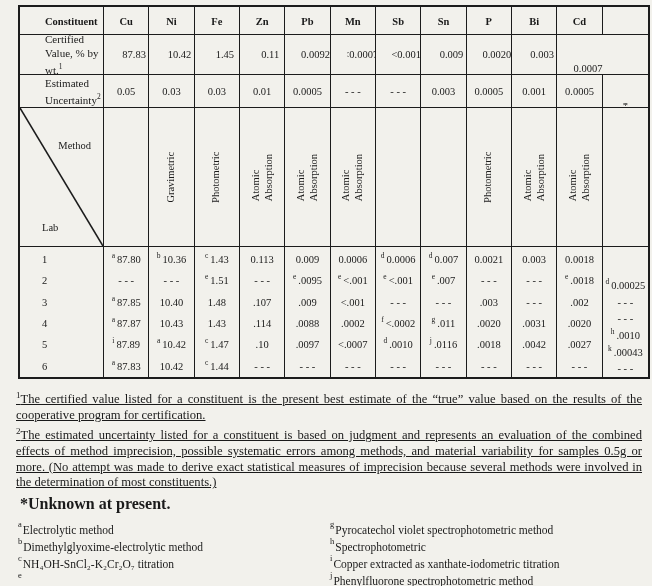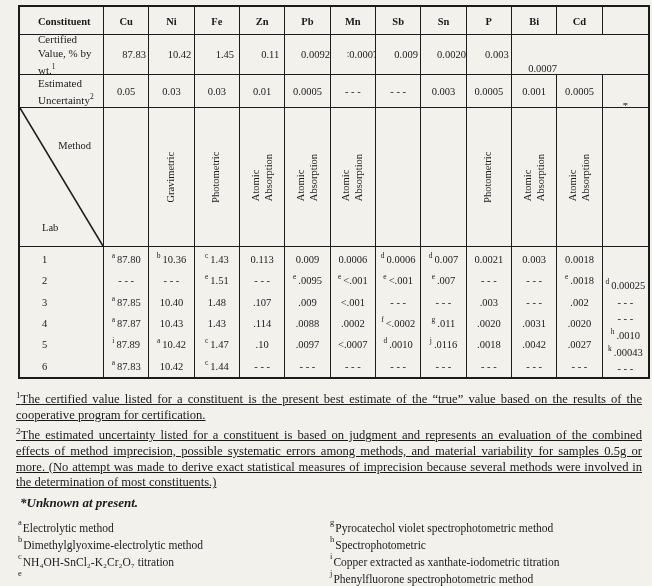--- a/index.html
+++ b/index.html
@@ -31,21 +31,21 @@
     overflow:hidden;
   }
   .cell.last{border-right:none;margin-top:28px;}
   .r-head{height:27px;}
   .r-cert{height:39px;gap:16px;}
   .r-unc{height:32px;}
   .r-method{height:138px;}
   .r-data{height:130px;}
 
   .head-cell{font-weight:bold;font-size:10.5px;}
-  .c-label{justify-content:flex-start;padding-left:18px;}
+  .c-label{justify-content:flex-start;padding-left:25px;}
   .lbl-block{font-size:11px;line-height:14px;}
   .lbl-block sup{font-size:7.5px;}
 
   .val-cell{font-size:10.5px;}
 
   
   .method-corner{position:relative;display:block;padding:0;}
   .method-corner svg{position:absolute;left:0;top:0;width:100%;height:100%;}
   .m-label{position:absolute;top:32px;right:12px;font-size:10.5px;text-align:right;}
   .l-label{position:absolute;bottom:13px;left:22px;font-size:10.5px;}
@@ -69,21 +69,21 @@
   .dline .lab-num{padding-right:34px;}
   sup.vsup{font-size:7.5px;position:relative;top:-4px;margin-right:2px;}
 
   
   .footnotes{position:absolute;left:16px;top:388px;width:626px;}
   .fn{
     margin:0;text-align:justify;
     font-size:12.6px;line-height:15.8px;text-decoration:underline;
   }
   .fn sup{font-size:9px;}
-  .fn-star{margin:4px 0 6px 0;font-size:13px;font-weight:bold;padding-left:4px;font-style:italic;}
+  .fn-star{margin:4px 0 6px 0;font-size:16px;font-weight:bold;padding-left:4px;}
   .fn-cols{display:flex;margin-top:7px;}
   .fn-col{font-size:11.5px;line-height:13.2px;}
   .fn-col.left{width:312px;flex:none;padding-left:2px;}
   .fn-col.right{flex:1;}
   .fn-item sup{font-size:8.5px;position:relative;top:-2px;margin-right:1px;}
 </style>
 </head>
 <body>
 
 <div class="page">
@@ -112,20 +112,21 @@
           <span>Certified</span><br>
           <span>Value, % by wt.</span><sup>1</sup>
         </div>
       </div>
     <div class="cell val-cell">87.83</div>
         <div class="cell val-cell">10.42</div>
         <div class="cell val-cell">1.45</div>
         <div class="cell val-cell">0.11</div>
         <div class="cell val-cell">0.0092</div>
         <div class="cell val-cell">&lt;0.0007</div>
+        <div class="cell val-cell">&lt;0.001</div>
         <div class="cell val-cell">0.009</div>
         <div class="cell val-cell">0.0020</div>
         <div class="cell val-cell">0.003</div>
         <div class="cell val-cell last">0.0007</div>
       </div>
 
     <div class="trow r-unc" id="row-uncertainty">
       <div class="cell c-label">
         <div class="lbl-block">
           <span>Estimated</span><br>

